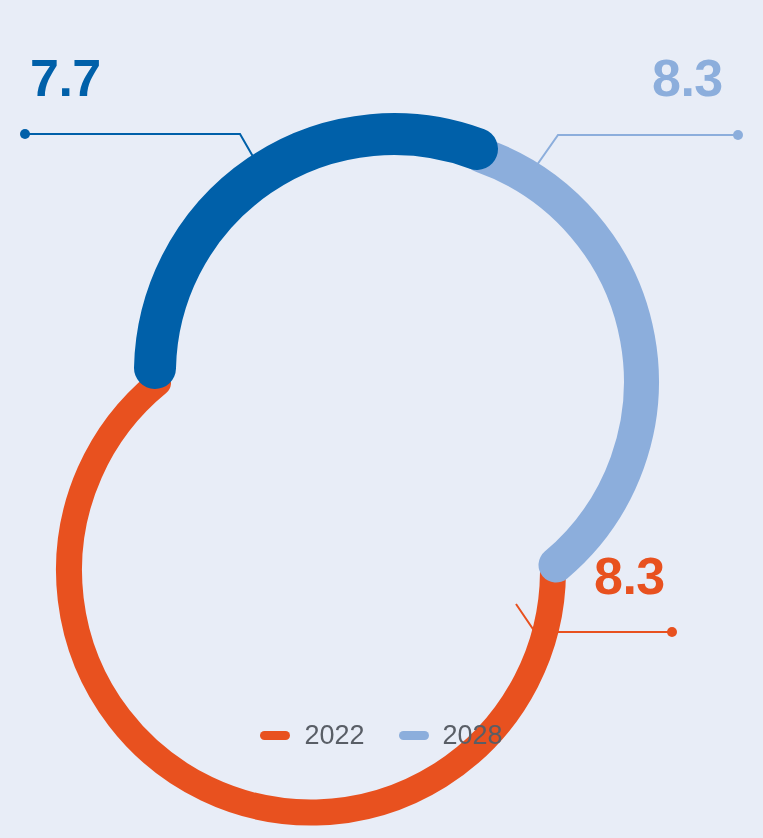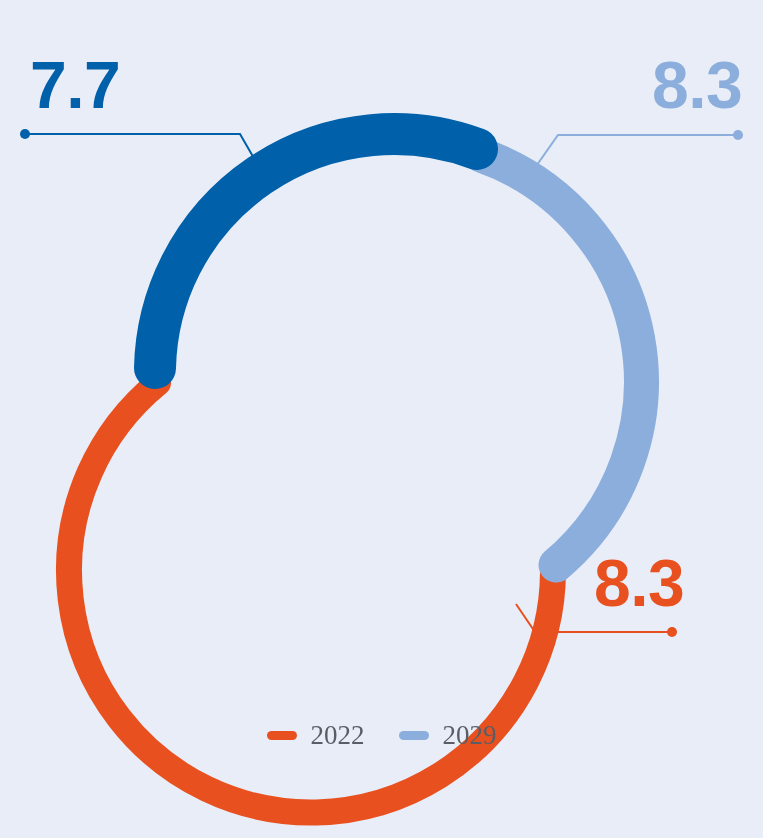--- a/index.html
+++ b/index.html
@@ -24,21 +24,21 @@
     position: absolute;
     left: 0;
     top: 0;
     width: 763px;
     height: 838px;
     display: block;
   }
   .value-label {
     position: absolute;
     font-family: "Liberation Sans", sans-serif;
-    font-size: 66px;
+    font-size: 52px;
     font-weight: 700;
     letter-spacing: -0.5px;
     line-height: 1;
     white-space: nowrap;
     user-select: none;
   }
   #label-2024 {
     left: 30px;
     top: 52px;
     color: #0060a9;
@@ -70,21 +70,21 @@
     align-items: center;
     gap: 14px;
   }
   .legend-swatch {
     width: 30px;
     height: 9px;
     border-radius: 5px;
     flex: none;
   }
   .legend-label {
-    font-family: Liberation Serif, serif;
+    font-family: Liberation Sans, sans-serif;
     font-size: 27px;
     font-weight: 400;
     color: #595e66;
     line-height: 1;
   }
 </style>
 </head>
 <body style="background: rgb(232, 237, 247);">
 
 <div id="chart-root" style="background: rgb(232, 237, 247);">
@@ -128,19 +128,19 @@
 
   <div id="legend">
 
     <div class="legend-item">
       <span class="legend-swatch" style="background:#e8511f"></span>
       <span class="legend-label">2022</span>
     </div>
 
     <div class="legend-item">
       <span class="legend-swatch" style="background:#8caedc"></span>
-      <span class="legend-label">2029</span>
+      <span class="legend-label">2028</span>
     </div>
 
 
   </div>
 
 </div>
 
 </body></html>

